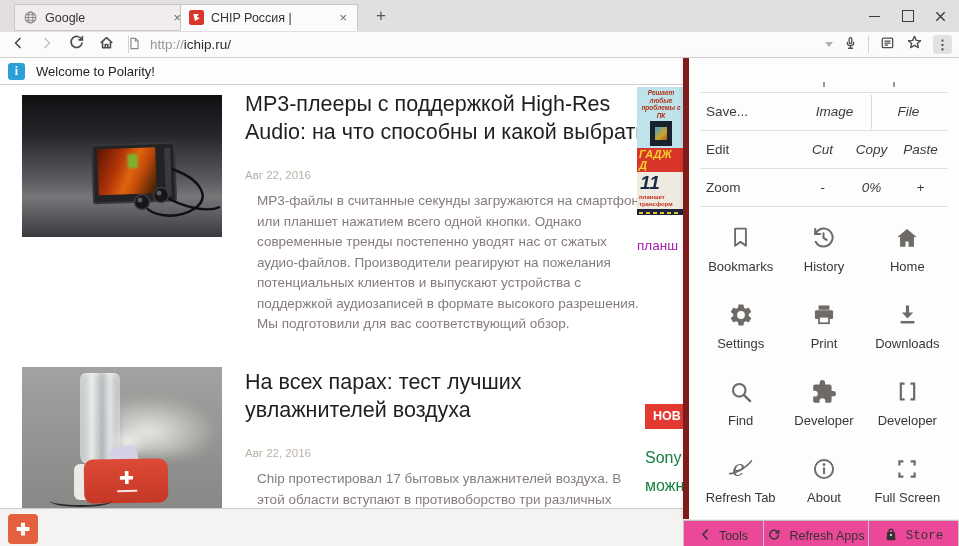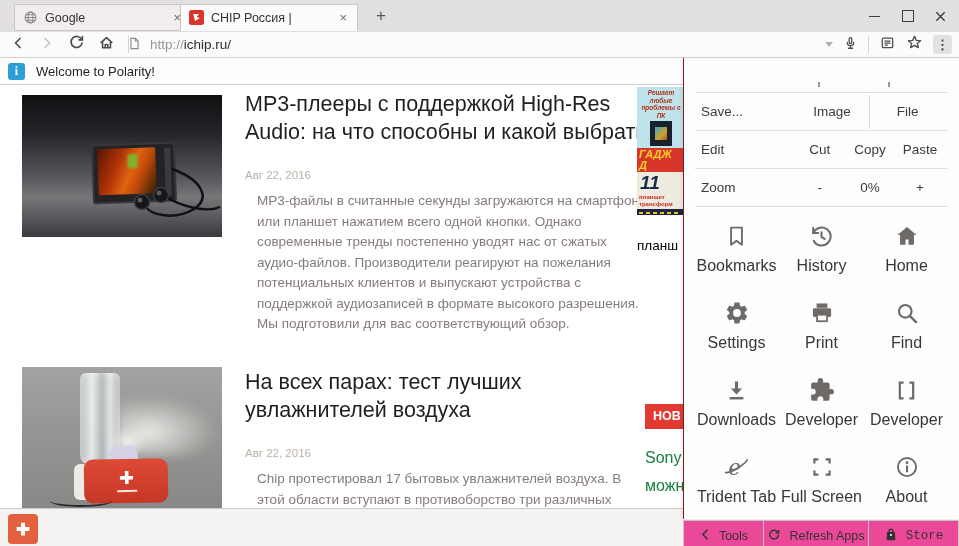--- a/index.html
+++ b/index.html
@@ -84,52 +84,52 @@
     color:#b03018;text-align:center;}
   .cov-thumb{width:22px;height:25px;margin:1px auto 2px;background:#18222c;position:relative;}
   .cov-thumb::after{content:"";position:absolute;left:5px;top:6px;width:12px;height:13px;
     background:linear-gradient(135deg,#3f9ed0,#caa62c 60%,#b3542c);}
   .cov-band{background:#d8352b;color:#f7d22a;font-weight:bold;font-style:italic;font-size:11px;line-height:11px;padding:1px 2px;}
   .cov-num{background:#eeeadf;color:#1c2a4a;font-weight:bold;font-style:italic;font-size:19px;line-height:21px;padding-left:3px;}
   .cov-sub{background:#eeeadf;color:#c23020;font-weight:bold;font-size:6px;line-height:6.5px;padding:1px 2px 2px;}
   .cov-bot{height:8px;background:#1d2440;position:relative;}
   .cov-bot::after{content:"";position:absolute;left:2px;top:3px;width:40px;height:2px;
     background:repeating-linear-gradient(90deg,#e7c42a 0 4px,transparent 4px 7px);}
-  .scaption{position:absolute;left:637px;top:153px;font-size:13.5px;color:#000000;white-space:nowrap;}
+  .scaption{position:absolute;left:637px;top:153px;font-size:13.5px;color:#a21caf;white-space:nowrap;}
   .sbadge{position:absolute;left:645px;top:319px;width:50px;background:#e23a31;color:#fff;
     font-weight:bold;font-size:12.5px;padding:5px 0 6px 8px;box-sizing:border-box;white-space:nowrap;}
   .snews{position:absolute;left:645px;top:359px;font-size:16px;line-height:28px;color:#15803d;white-space:nowrap;}
 
   
   .bottombar{position:absolute;left:0;top:508px;width:100%;height:38px;background:#f5f3f2;
     border-top:1px solid #cdc9c9;box-sizing:border-box;z-index:20;}
   .plus-badge{position:absolute;left:8px;top:5px;width:30px;height:30px;background:#e4613f;
     border-radius:4px;display:flex;align-items:center;justify-content:center;}
   .bbuttons{position:absolute;left:683px;right:0;top:11px;height:32px;display:flex;
     background:#ec4899;border:1px solid #c9c5c5;box-sizing:border-box;z-index:40;}
   .bbtn{display:flex;align-items:center;justify-content:center;gap:8px;font-size:12.5px;color:#333;box-sizing:border-box;}
   .bbtn:nth-child(1){width:79px;}
   .bbtn:nth-child(2){width:106px;border-left:1px solid #c9c5c5;border-right:1px solid #c9c5c5;}
   .bbtn:nth-child(3){flex:1;font-family:Liberation Mono, monospace;}
 
   
   .menu{position:absolute;left:683px;top:58px;width:276px;height:461px;background:#fdfdfd;
-    border-left:1px solid #7f1d1d;box-sizing:border-box;z-index:30;box-shadow:-2px 0 4px rgba(0,0,0,.06);}
+    border-left:6px solid #7f1d1d;box-sizing:border-box;z-index:30;box-shadow:-2px 0 4px rgba(0,0,0,.06);}
   .menu-top{height:34px;position:relative;}
   .tick{position:absolute;bottom:5px;width:2px;height:5px;background:#9a9695;}
   .t1{left:134px;} .t2{left:204px;}
   .msep{height:1px;background:#e2dedd;margin:0 11px;}
   .mrow{height:37px;display:flex;align-items:center;padding:0 14px 0 17px;font-size:13.5px;color:#3e3a39;}
   .mlabel{width:95px;}
-  .mitems{margin-left:auto;width:152px;display:flex;align-items:center;align-self:stretch;}
+  .mitems{margin-left:auto;width:152px;display:flex;align-items:center;align-self:stretch;font-style:italic;}
   .mitem{flex:1;text-align:center;}
   .idiv{width:1px;height:34px;background:#ddd9d8;}
   .mgrid{display:grid;grid-template-columns:repeat(3,1fr);padding:3px 10px 0;}
   .mcell{height:77px;display:flex;flex-direction:column;align-items:center;justify-content:center;gap:7px;}
-  .mtext{font-size:16px;color:#3a3634;white-space:nowrap;}
+  .mtext{font-size:13px;color:#3a3634;white-space:nowrap;}
   .micon{height:28px;display:flex;align-items:center;}
 </style>
 </head>
 <body>
 
 <div class="window">
 
   <div class="titlebar">
     <div class="tab inactive">
       <span class="favicon">
@@ -397,38 +397,38 @@
           <svg width="26" height="26" viewBox="0 0 24 24">
               <rect x="7" y="3.2" width="10" height="4" fill="#6e6a67"></rect>
               <rect x="3.6" y="7.6" width="16.8" height="8" rx="1.2" fill="#6e6a67"></rect>
               <rect x="7.4" y="13.6" width="9.2" height="6" fill="#fdfdfd" stroke="#6e6a67" stroke-width="1.6"></rect>
             </svg>
         </span>
         <span class="mtext">Print</span>
       </div>
       <div class="mcell">
         <span class="micon">
+          <svg width="25" height="25" viewBox="0 0 24 24">
+              <path d="M10.5 3.4h3v6.6h3.9L12 15.8 6.6 10h3.9z" fill="#6e6a67"></path>
+              <rect x="5.4" y="18.2" width="13.2" height="2.4" fill="#6e6a67"></rect>
+            </svg>
+        </span>
+        <span class="mtext">Downloads</span>
+      </div>
+      <div class="mcell">
+        <span class="micon">
           <svg width="26" height="26" viewBox="0 0 24 24" fill="none" stroke="#6e6a67" stroke-linecap="round">
               <circle cx="10.4" cy="10.4" r="5.8" stroke-width="2"></circle>
               <path d="m14.8 14.8 5.6 5.6" stroke-width="2.2"></path>
             </svg>
         </span>
         <span class="mtext">Find</span>
       </div>
       <div class="mcell">
         <span class="micon">
-          <svg width="25" height="25" viewBox="0 0 24 24">
-              <path d="M10.5 3.4h3v6.6h3.9L12 15.8 6.6 10h3.9z" fill="#6e6a67"></path>
-              <rect x="5.4" y="18.2" width="13.2" height="2.4" fill="#6e6a67"></rect>
-            </svg>
-        </span>
-        <span class="mtext">Downloads</span>
-      </div>
-      <div class="mcell">
-        <span class="micon">
           <svg width="26" height="26" viewBox="0 0 24 24" fill="#6e6a67">
               <path d="M20.5 11H19V7a2 2 0 0 0-2-2h-4V3.5a2.5 2.5 0 0 0-5 0V5H4a2 2 0 0 0-2 2v3.8h1.5a2.7 2.7 0 0 1 0 5.4H2V20a2 2 0 0 0 2 2h3.8v-1.5a2.7 2.7 0 0 1 5.4 0V22H17a2 2 0 0 0 2-2v-4h1.5a2.5 2.5 0 0 0 0-5z"></path>
             </svg>
         </span>
         <span class="mtext">Developer</span>
       </div>
       <div class="mcell">
         <span class="micon">
           <svg width="25" height="25" viewBox="0 0 24 24" fill="none" stroke="#6e6a67" stroke-width="2.1">
               <path d="M9.2 4.4H5.6v15.2h3.6M14.8 4.4h3.6v15.2h-3.6"></path>
@@ -436,36 +436,36 @@
         </span>
         <span class="mtext">Developer</span>
       </div>
       <div class="mcell">
         <span class="micon">
           <svg width="27" height="27" viewBox="0 0 24 24">
               <text x="4.6" y="19" font-size="19" font-style="italic" font-family="DejaVu Serif, serif" fill="#6e6a67">e</text>
               <path d="M2.4 16.6C9 16.2 18.8 9.6 21.6 5.2" fill="none" stroke="#6e6a67" stroke-width="1.5" stroke-linecap="round"></path>
             </svg>
         </span>
-        <span class="mtext">Trident Tab</span>
-      </div>
-      <div class="mcell">
-        <span class="micon">
-          <svg width="24" height="24" viewBox="0 0 24 24" fill="none" stroke="#6e6a67" stroke-width="2.2">
-              <path d="M4.4 8.4v-4h4M15.6 4.4h4v4M19.6 15.6v4h-4M8.4 19.6h-4v-4"></path>
-            </svg>
-        </span>
-        <span class="mtext">Full Screen</span>
+        <span class="mtext">Refresh Tab</span>
       </div>
       <div class="mcell">
         <span class="micon">
           <svg width="26" height="26" viewBox="0 0 24 24">
               <circle cx="12" cy="12" r="8.4" fill="none" stroke="#6e6a67" stroke-width="1.8"></circle>
               <circle cx="12" cy="8" r="1.3" fill="#6e6a67"></circle>
               <rect x="11.1" y="10.6" width="1.9" height="6.2" fill="#6e6a67"></rect>
             </svg>
         </span>
         <span class="mtext">About</span>
       </div>
+      <div class="mcell">
+        <span class="micon">
+          <svg width="24" height="24" viewBox="0 0 24 24" fill="none" stroke="#6e6a67" stroke-width="2.2">
+              <path d="M4.4 8.4v-4h4M15.6 4.4h4v4M19.6 15.6v4h-4M8.4 19.6h-4v-4"></path>
+            </svg>
+        </span>
+        <span class="mtext">Full Screen</span>
+      </div>
     </div>
   </div>
 
 </div>
 
 </body></html>

